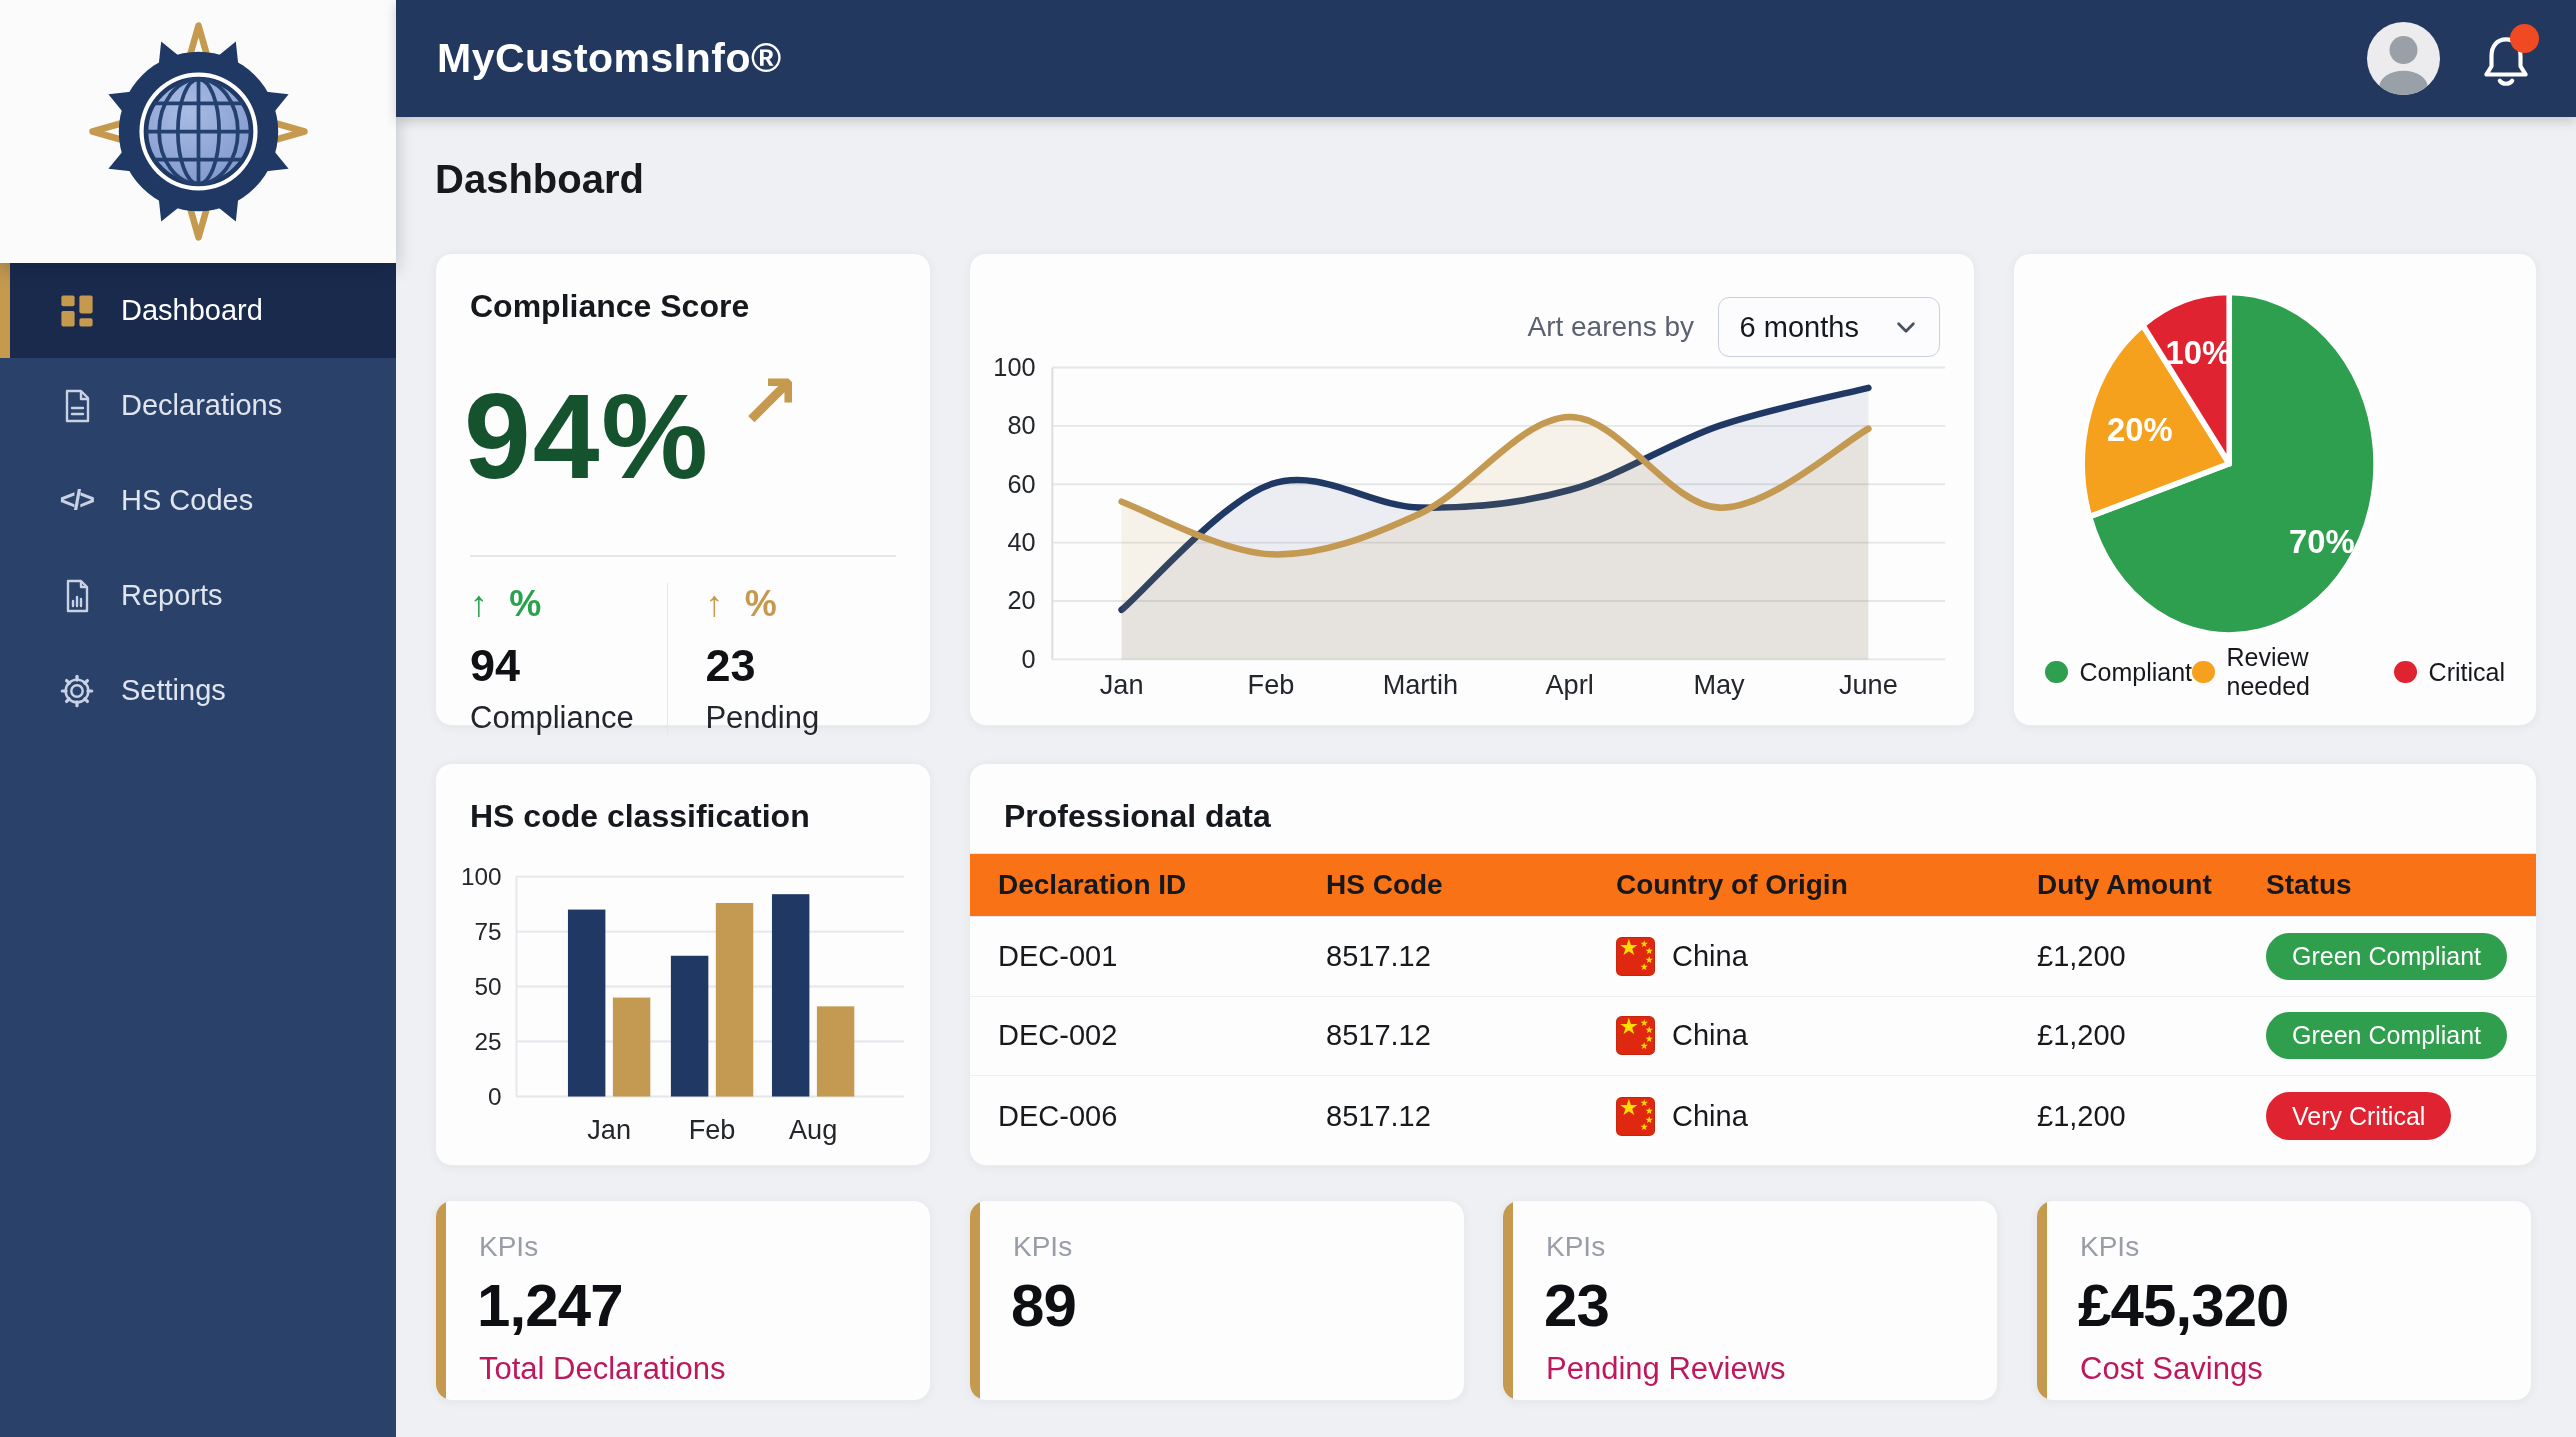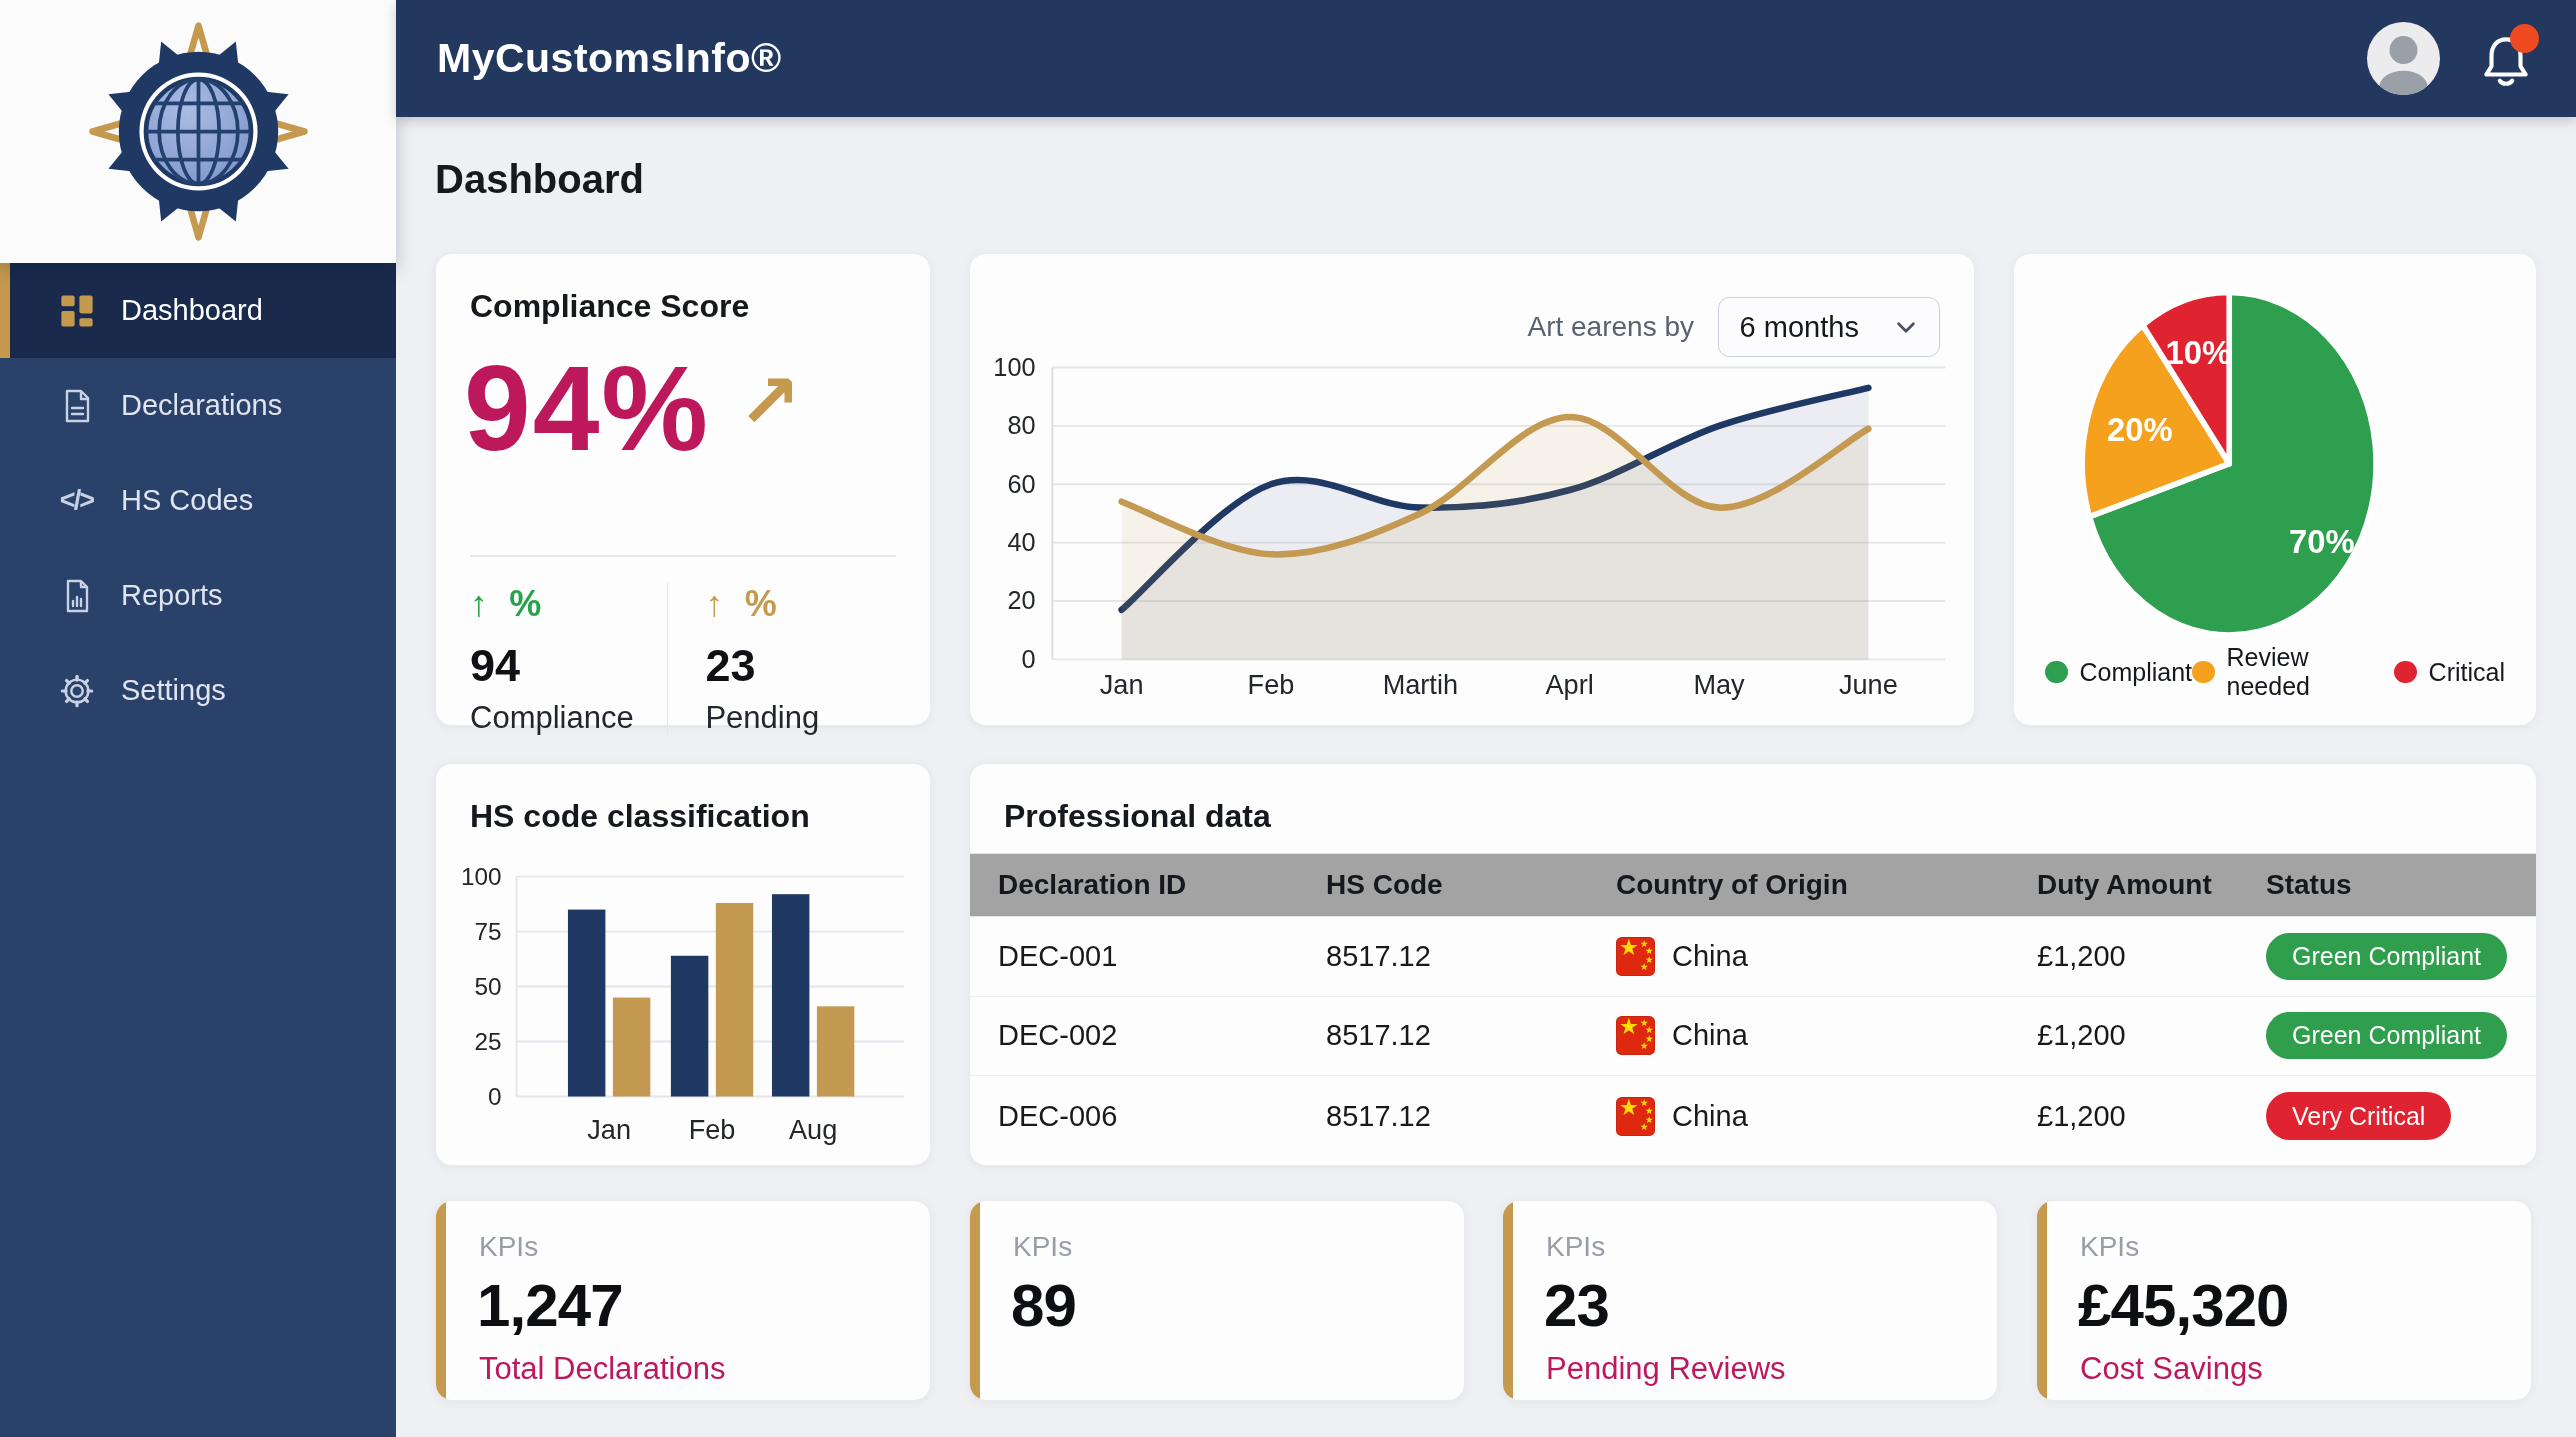--- a/index.html
+++ b/index.html
@@ -33,21 +33,21 @@
   .c-compliance{left:435px;top:253px;width:496px;height:473px;}
   .c-trend{left:969px;top:253px;width:1006px;height:473px;}
   .c-pie{left:2013px;top:253px;width:524px;height:473px;}
   .c-bars{left:435px;top:763px;width:496px;height:403px;}
   .c-table{left:969px;top:763px;width:1568px;height:403px;}
 
   .card h2{margin:34px 0 0 34px;font-size:32px;font-weight:600;color:#15181d;}
 
   
   .score-row{margin:22.5px 0 0 28px;display:flex;align-items:flex-start;gap:28px;}
-  .score{font-size:120px;font-weight:800;color:#be185d;line-height:1;letter-spacing:1.9px;}
+  .score{font-size:120px;font-weight:800;color:#14532d;line-height:1;letter-spacing:1.9px;margin-top:28px;}
   .trend-arrow{font-size:75px;color:#c59a4f;font-weight:700;margin-top:9.4px;}
   .divider-h{position:absolute;left:34px;right:34px;top:301px;height:1.9px;background:#e5e7ec;}
   .stats{position:absolute;left:34px;right:28px;top:329px;display:flex;}
   .stat{width:47%;}
   .stat-arrow{font-size:36px;font-weight:600;letter-spacing:5.6px;}
   .green-t{color:#28a24c;} .gold-t{color:#c59a4f;}
   .stat-value{font-size:45px;font-weight:700;color:#101114;margin-top:15px;}
   .stat-label{font-size:31px;color:#23262c;margin-top:7.5px;}
   .divider-v{width:1.9px;background:#e5e7ec;align-self:stretch;margin-right:37px;}
 
@@ -57,21 +57,21 @@
   .dropdown{width:222px;height:60px;border:1.9px solid #c9d0db;border-radius:11.2px;background:#fcfcfe;display:flex;align-items:center;justify-content:space-between;padding:0 20.6px;font-size:29px;color:#15181d;cursor:pointer;text-align:right;}
   .chart-svg{position:absolute;left:0;top:0;}
   svg text{font-family:"Liberation Sans","DejaVu Sans",sans-serif;}
 
   
   .legend{position:absolute;left:0;right:0;bottom:24px;display:flex;justify-content:space-between;padding:0 31px;}
   .legend-item{display:flex;align-items:center;gap:12px;font-size:25px;color:#15181d;}
   .legend-dot{width:22.5px;height:22.5px;border-radius:50%;flex:0 0 22.5px;}
 
   
-  .thead{position:absolute;left:0;right:0;top:89px;height:64px;background:#a3a3a3;border-top:1.9px solid #e2e4e9;border-bottom:1.9px solid #e2e4e9;display:grid;grid-template-columns:328px 290px 421px 229px 1fr;align-items:center;padding:12px 28px;font-size:28px;font-weight:600;color:#15181d;}
+  .thead{position:absolute;left:0;right:0;top:89px;height:64px;background:#f97316;border-top:1.9px solid #e2e4e9;border-bottom:1.9px solid #e2e4e9;display:grid;grid-template-columns:328px 290px 421px 229px 1fr;align-items:center;padding:12px 28px;font-size:28px;font-weight:600;color:#15181d;}
   .trow{position:absolute;left:0;right:0;height:80px;display:grid;grid-template-columns:328px 290px 421px 229px 1fr;align-items:center;padding:0 28px;font-size:29px;color:#17191d;border-bottom:1.9px solid #eceef2;}
   .r0{top:153px;} .r1{top:232px;} .r2{top:312px;border-bottom:none;}
   .country{display:flex;align-items:center;gap:17px;}
   .flag{position:relative;width:39px;height:39px;border-radius:5.6px;background:#de2910;overflow:hidden;box-shadow:inset 0 0 0 0.9px rgba(0,0,0,.10);flex:0 0 39px;}
   .flag .big{position:absolute;left:2.8px;top:-2.8px;color:#ffde00;font-size:22.5px;}
   .flag .s{position:absolute;color:#ffde00;font-size:9.4px;}
   .s1{left:24px;top:0.9px;} .s2{left:29px;top:8.4px;} .s3{left:29px;top:17px;} .s4{left:24px;top:24px;}
   .badge{justify-self:start;padding:9.4px 26px;border-radius:935px;color:#fff;font-size:25px;font-weight:500;white-space:nowrap;}
 
   

